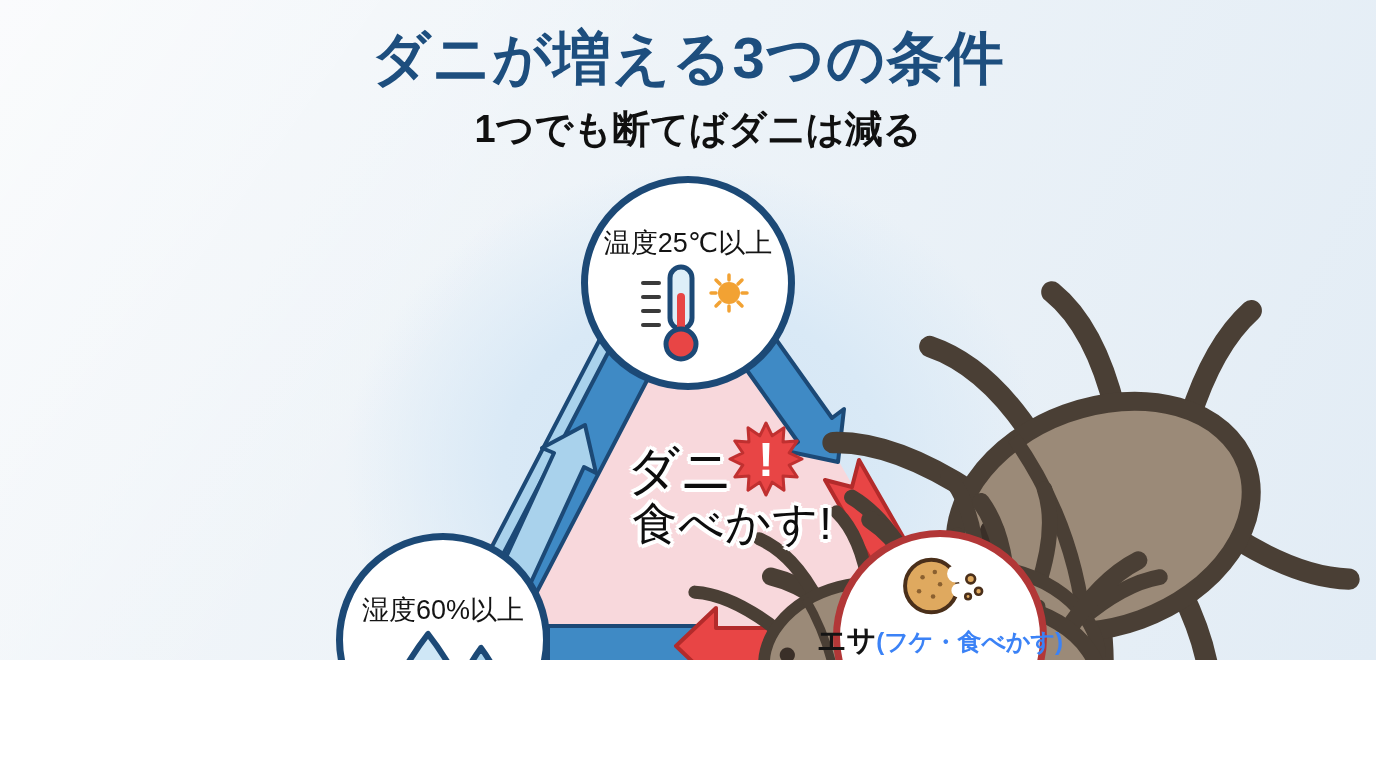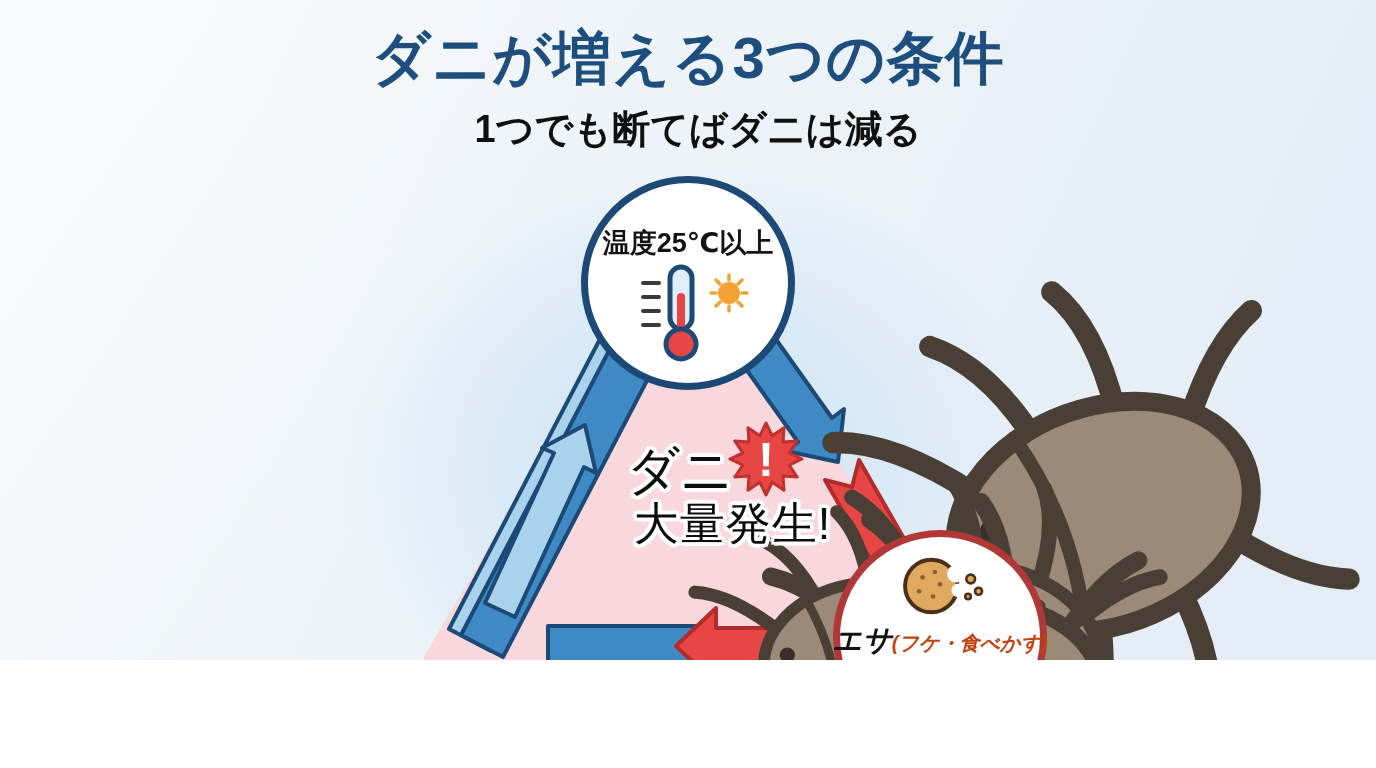--- a/index.html
+++ b/index.html
@@ -27,27 +27,27 @@
     position:absolute; top:104px; left:10px; width:100%;
     text-align:center; font-size:38px; font-weight:900; color:#101010; z-index:5;
   }
   svg.cycle{ position:absolute; left:0; top:0; z-index:1; }
   .circle{
     position:absolute; background:#fff; border-radius:50%;
     border:7px solid #1c4976; z-index:3;
     display:flex; flex-direction:column; align-items:center;
   }
   .circle.red{ border-color:#b23737; }
-  .circle-label{ font-size:27px; font-weight:700; color:#141414; white-space:nowrap; }
+  .circle-label{ font-size:27px; font-weight:400; color:#141414; white-space:nowrap; }
   .circle-temp{ left:581px; top:176px; width:214px; height:214px; padding-top:42px; }
   .circle-hum { left:336px; top:533px; width:214px; height:214px; padding-top:52px; }
   .circle-food{ left:833px; top:530px; width:214px; height:214px; padding-top:14px; }
-  .food-label-row{ display:flex; align-items:baseline; white-space:nowrap;font-style:italic; }
+  .food-label-row{ display:flex; align-items:baseline; white-space:nowrap; }
   .food-main{ font-size:29px; font-weight:900; color:#141414; }
-  .food-sub{ font-size:20px; font-weight:800; color:#c2410c; }
+  .food-sub{ font-size:24px; font-weight:800; color:#3b82f6; }
   .food-icons-row{ display:flex; align-items:flex-end; gap:6px; margin-top:2px; }
   .center-text{ position:absolute; z-index:4; text-align:center;
     font-weight:400; color:#0d0d0d;
     text-shadow:-3px -3px 0 #fff,3px -3px 0 #fff,-3px 3px 0 #fff,3px 3px 0 #fff,
                  0 -4px 0 #fff,0 4px 0 #fff,-4px 0 0 #fff,4px 0 0 #fff;
   }
   .center-line1{ left:585px; top:436px; width:190px; font-size:52px; }
   .center-line2{ left:560px; top:494px; width:345px; font-size:45px; letter-spacing:1px; }
 </style>
 </head>
@@ -106,21 +106,21 @@
     </g>
 
     <g transform="translate(766,459)">
       <polygon points="36,0 23.2,6.2 31.2,18 17,17 18,31.2 6.2,23.2 0,36 -6.2,23.2 -18,31.2 -17,17 -31.2,18 -23.2,6.2 -36,0 -23.2,-6.2 -31.2,-18 -17,-17 -18,-31.2 -6.2,-23.2 0,-36 6.2,-23.2 18,-31.2 17,-17 31.2,-18 23.2,-6.2" fill="#e84545" stroke="#c03030" stroke-width="3" stroke-linejoin="round"></polygon>
       <text x="0" y="17" text-anchor="middle" font-size="48" font-weight="900" fill="#ffffff">!</text>
     </g>
     <use href="#mite" style="color:#e9cf7a" transform="translate(797,487) rotate(25) scale(0.36)"></use>
   </svg>
 
   <div class="center-text center-line1">ダニ</div>
-  <div class="center-text center-line2">大量発生!</div>
+  <div class="center-text center-line2">食べかす!</div>
 
   <div class="circle circle-temp">
     <div class="circle-label">温度25℃以上</div>
     <svg width="150" height="105" viewBox="0 0 150 105">
       <g stroke="#3a3a3a" stroke-width="4" stroke-linecap="round">
         <line x1="30" y1="22" x2="46" y2="22"></line>
         <line x1="30" y1="36" x2="46" y2="36"></line>
         <line x1="30" y1="50" x2="46" y2="50"></line>
         <line x1="30" y1="64" x2="46" y2="64"></line>
       </g>
@@ -136,20 +136,28 @@
           <line x1="129" y1="32" x2="134" y2="32"></line>
           <line x1="103" y1="19" x2="107" y2="23"></line>
           <line x1="125" y1="41" x2="129" y2="45"></line>
           <line x1="103" y1="45" x2="107" y2="41"></line>
           <line x1="125" y1="23" x2="129" y2="19"></line>
         </g>
       </g>
     </svg>
   </div>
 
+  <div class="circle circle-hum">
+    <div class="circle-label">湿度60%以上</div>
+    <svg width="150" height="112" viewBox="0 0 150 112">
+      <path d="M 60 6 C 60 6 24 52 24 74 a 36 34 0 0 0 72 0 C 96 52 60 6 60 6 Z" fill="#cfe7f6" stroke="#1c4976" stroke-width="6" stroke-linejoin="round"></path>
+      <path d="M 113 20 C 113 20 93 47 93 60 a 20 19 0 0 0 40 0 C 133 47 113 20 113 20 Z" fill="#a9d2ec" stroke="#1c4976" stroke-width="6" stroke-linejoin="round"></path>
+      <text x="60" y="92" text-anchor="middle" font-size="40" font-weight="800" fill="#1c4976">%</text>
+    </svg>
+  </div>
 
   <div class="circle circle-food red">
     <svg width="125" height="80" viewBox="0 0 125 80">
       <circle cx="52" cy="40" r="30" fill="#dfa95f" stroke="#4a2f1a" stroke-width="4.5"></circle>
       <circle cx="80" cy="26" r="10" fill="#ffffff"></circle>
       <circle cx="83" cy="45" r="8" fill="#ffffff"></circle>
       <g fill="#8a6030">
         <circle cx="42" cy="30" r="2.6"></circle>
           <circle cx="56" cy="24" r="2.6"></circle>
         <circle cx="38" cy="46" r="2.6"></circle>

